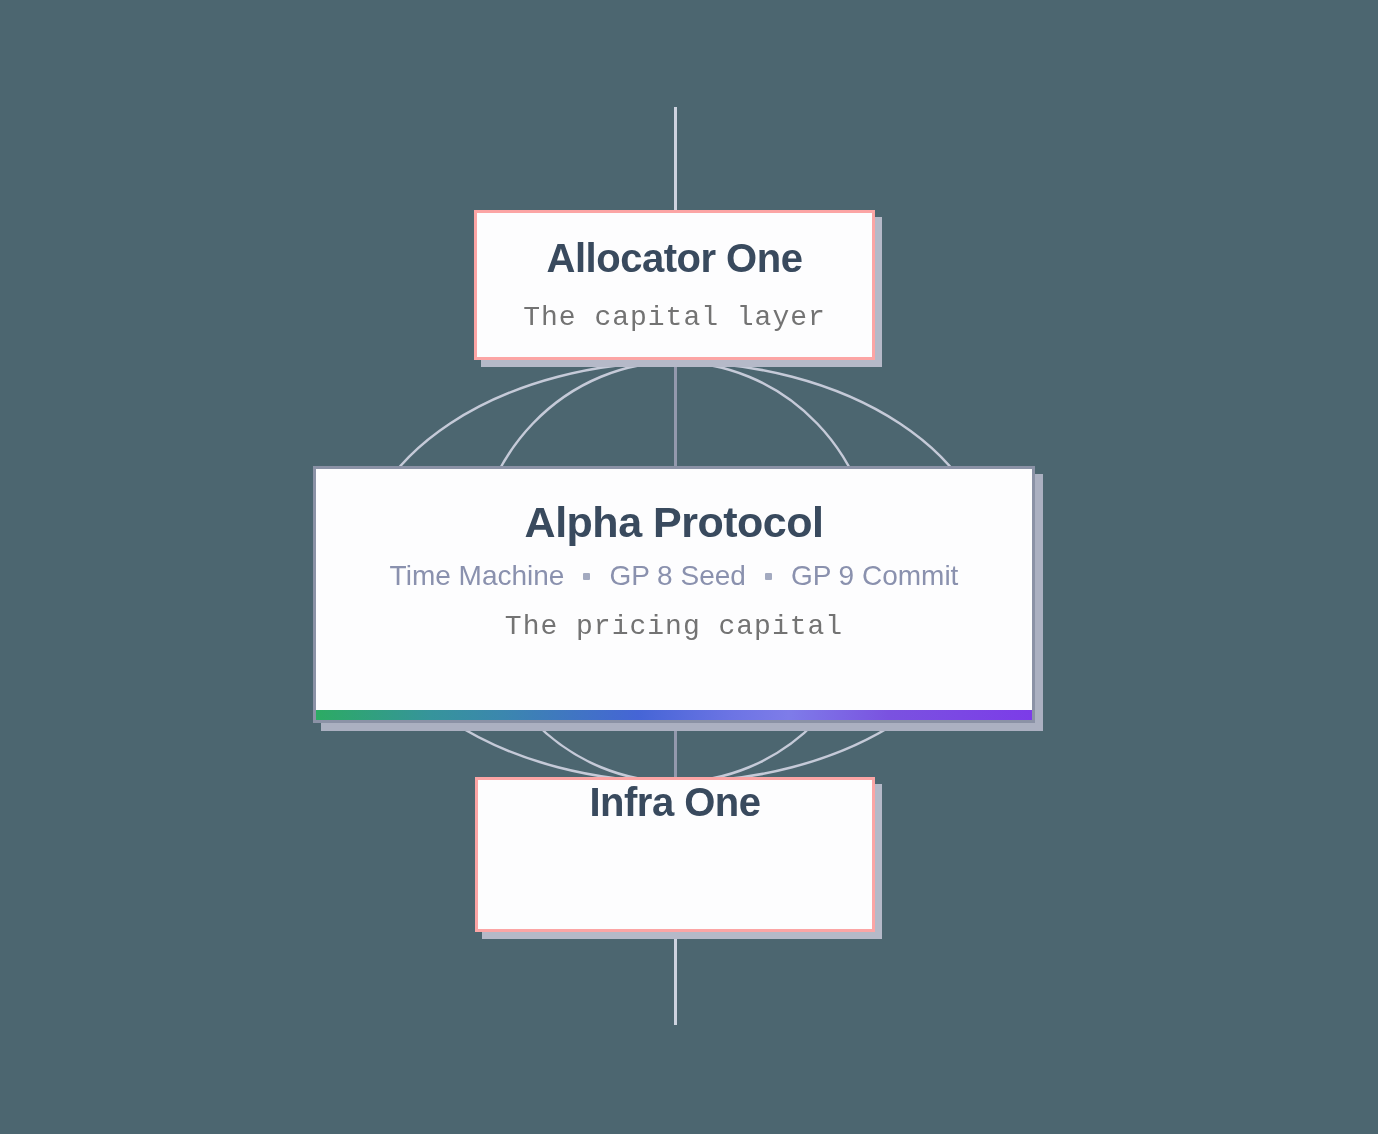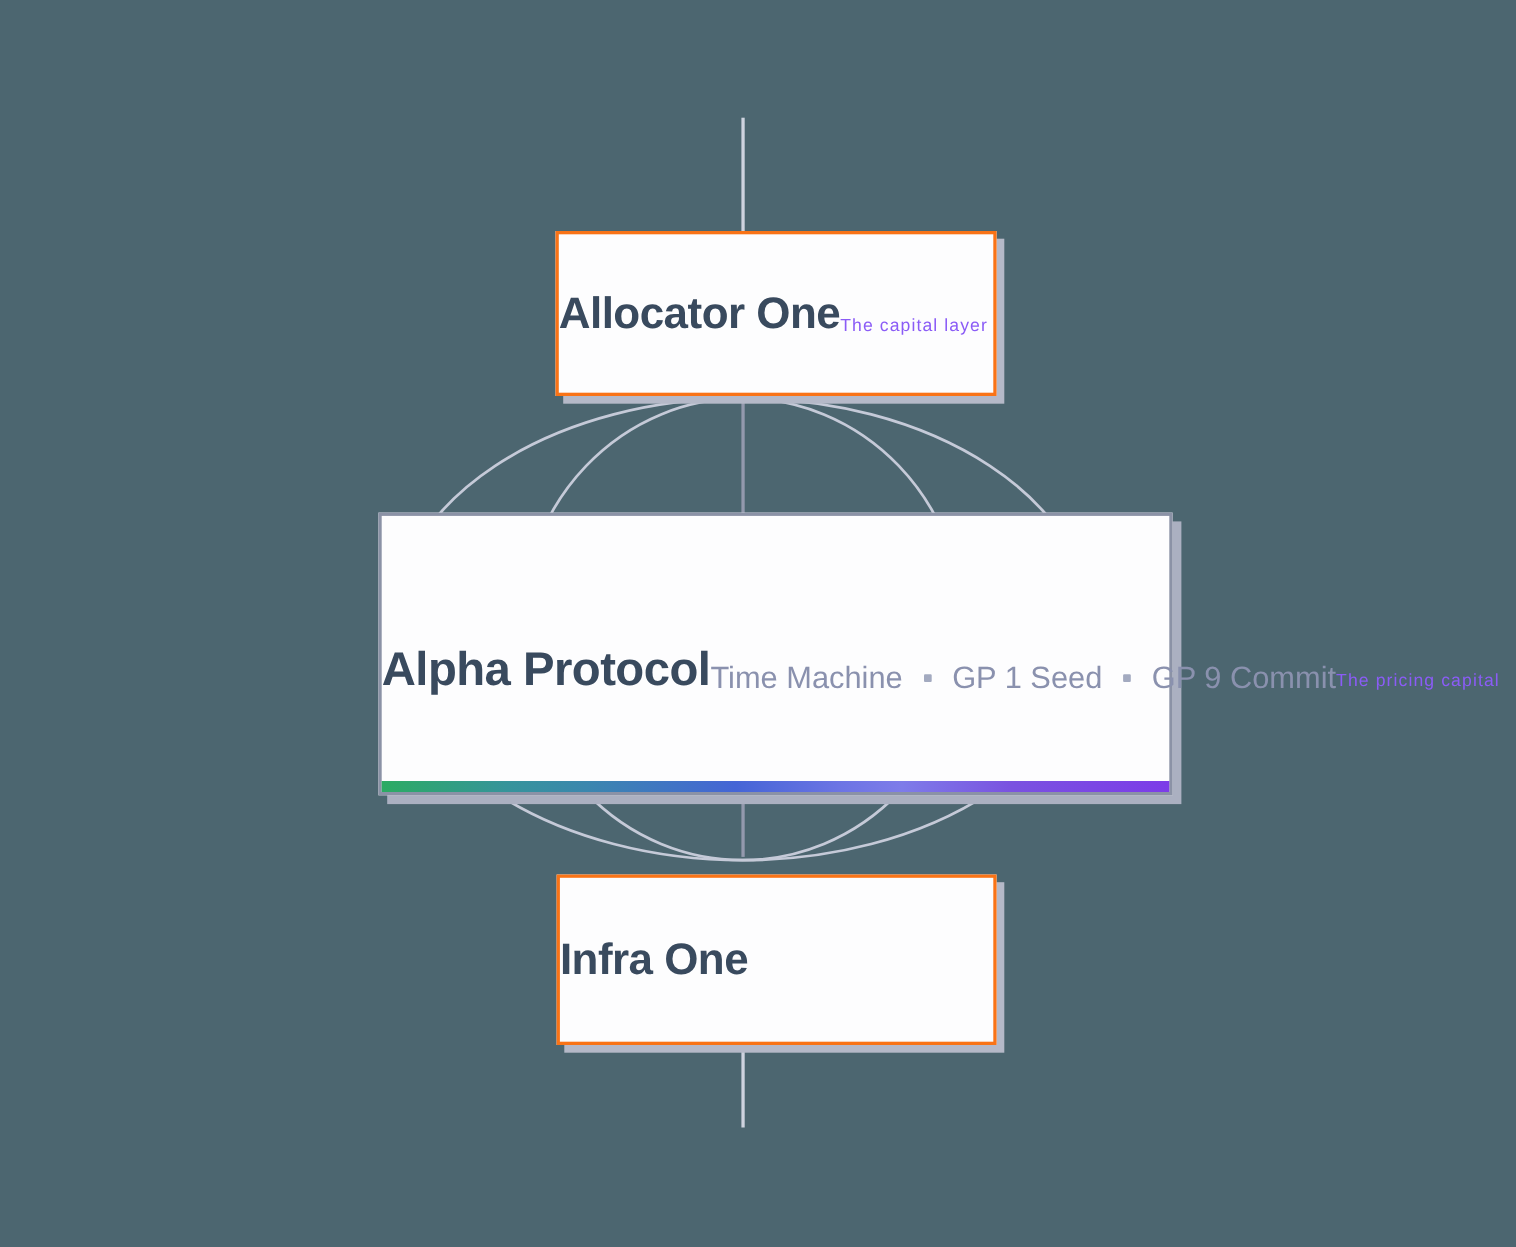--- a/index.html
+++ b/index.html
@@ -20,44 +20,43 @@
   .vseg.seg-upper-mid { top: 358px; height: 110px; }
   .vseg.seg-lower-mid { top: 664px; height: 115px; }
   .vseg.seg-bottom    { top: 929px; height:  96px; }
 
   svg.orbits { position: absolute; left: 0; top: 0; z-index: 1; }
 
   
   .card {
     position: absolute; z-index: 2;
     background: #fdfdfe;
-    border: 3px solid #f97316;
+    border: 3px solid #fca5a5;
     box-shadow: 7px 7px 0 #b5b9c8;
     box-sizing: border-box;
-    display: flex; align-items: center;
+    display: flex; flex-direction: column; align-items: center;
     text-align: center;
-    margin-left: 31px;
   }
   .card.top-card    { left: 474px; top: 210px; width: 401px; height: 150px; padding-top: 23px; }
   .card.mid-card    { left: 313px; top: 466px; width: 722px; height: 257px; padding-top: 29px;
                       border-color: #8b92a6; box-shadow: 8px 8px 0 #abb0c1; }
-  .card.bottom-card { left: 475px; top: 795px; width: 400px; height: 155px; padding-top: 23px; }
+  .card.bottom-card { left: 475px; top: 777px; width: 400px; height: 155px; }
 
   .card-title {
     font-weight: bold; color: #394a5e;
     font-size: 40px; line-height: 44px; letter-spacing: -0.5px;
     white-space: nowrap;
   }
   .mid-card .card-title { font-size: 43px; line-height: 48px; }
   .top-card .card-title, .bottom-card .card-title { margin-bottom: 24px; }
 
   .mono-subtitle {
-    font-family: Liberation Sans, sans-serif;
-    color: #8b5cf6;
-    font-size: 16px; line-height: 28px; letter-spacing: 1px;
+    font-family: Liberation Mono, monospace;
+    color: #737373;
+    font-size: 28px; line-height: 28px; letter-spacing: 1px;
     white-space: nowrap;
   }
 
   .feature-row {
     display: flex; align-items: center; gap: 19px;
     margin-top: 14px;
     font-size: 28px; line-height: 32px;
     color: #8a91ae; white-space: nowrap;
   }
   .square-sep {
@@ -91,21 +90,21 @@
   <div class="card top-card">
     <div class="card-title">Allocator One</div>
     <div class="mono-subtitle">The capital layer</div>
   </div>
 
   <div class="card mid-card">
     <div class="card-title">Alpha Protocol</div>
     <div class="feature-row">
       <span>Time Machine</span>
       <span class="square-sep"></span>
-      <span>GP 1 Seed</span>
+      <span>GP 8 Seed</span>
       <span class="square-sep"></span>
       <span>GP 9 Commit</span>
     </div>
     <div class="mono-subtitle">The pricing capital</div>
     <div class="gradient-bar"></div>
   </div>
 
   <div class="card bottom-card">
     <div class="card-title">Infra One</div>
   </div>

